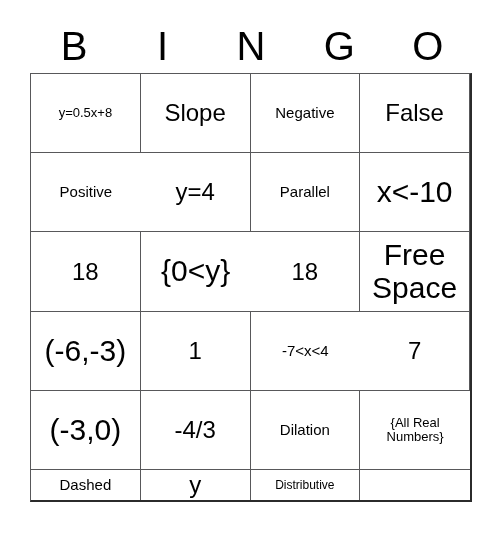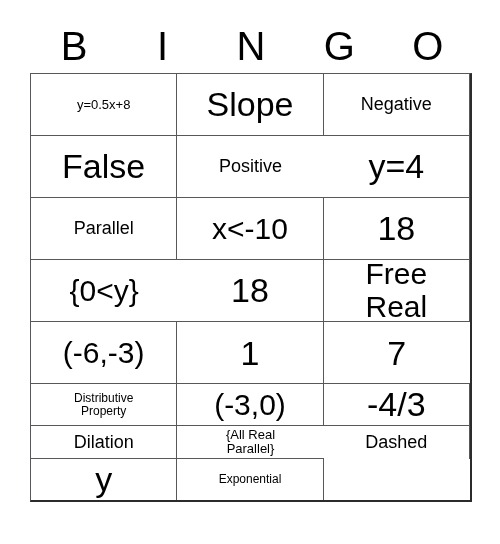--- a/index.html
+++ b/index.html
@@ -45,21 +45,21 @@
     left: 30px;
     top: 73px;
     width: 442px;
     height: 429px;
     border-top: 1.5px solid #58585a;
     border-left: 1.5px solid #58585a;
     border-right: 2px solid #2b2b2b;
     border-bottom: 2px solid #2b2b2b;
     box-sizing: border-box;
     display: grid;
-    grid-template-columns: repeat(3, 1fr);
+    grid-template-columns: repeat(4, 1fr);
     grid-template-rows: repeat(5, 1fr);
     background: #ffffff;
   }
   .cell {
     box-sizing: border-box;
     border-right: 1.5px solid #58585a;
     border-bottom: 1.5px solid #58585a;
     display: flex;
     align-items: center;
     justify-content: center;
@@ -75,23 +75,23 @@
     border-bottom: none;
     text-align: center;
   }
   .cell-text {
     display: block;
     width: 100%;
     line-height: 1.08;
     white-space: pre-line;
     word-break: normal;
   }
-  .sz-xl  { font-size: 34px; }
+  .sz-xl  { font-size: 24px; }
   .sz-lg  { font-size: 30px; }
-  .sz-md  { font-size: 18px; }
+  .sz-md  { font-size: 15px; }
   .sz-sm  { font-size: 13px; }
   .sz-xs  { font-size: 12px; }
 </style>
 </head>
 <body>
 
 <div class="card">
 
   <div class="header-row">
     <div class="header-cell">B</div>
@@ -132,54 +132,53 @@
       </div>
     <div class="cell">
         <span class="cell-text sz-lg">{0&lt;y}</span>
       </div>
 
     <div class="cell">
         <span class="cell-text sz-xl">18</span>
       </div>
     <div class="cell">
         <span class="cell-text sz-lg">Free
-Real</span>
+Space</span>
       </div>
     <div class="cell">
         <span class="cell-text sz-lg">(-6,-3)</span>
       </div>
     <div class="cell">
         <span class="cell-text sz-xl">1</span>
       </div>
 
     <div class="cell">
-        <span class="cell-text sz-xl">7</span>
+        <span class="cell-text sz-md">-7&lt;x&lt;4</span>
       </div>
     <div class="cell">
-        <span class="cell-text sz-xs">Distributive
-Property</span>
+        <span class="cell-text sz-xl">7</span>
       </div>
     <div class="cell">
         <span class="cell-text sz-lg">(-3,0)</span>
       </div>
     <div class="cell">
         <span class="cell-text sz-xl">-4/3</span>
       </div>
 
     <div class="cell">
         <span class="cell-text sz-md">Dilation</span>
       </div>
     <div class="cell">
         <span class="cell-text sz-sm">{All Real
-Parallel}</span>
+Numbers}</span>
       </div>
     <div class="cell">
         <span class="cell-text sz-md">Dashed</span>
       </div>
     <div class="cell">
         <span class="cell-text sz-xl">y</span>
       </div>
     <div class="cell">
-        <span class="cell-text sz-xs">Exponential</span>
+        <span class="cell-text sz-xs">Distributive</span>
       </div>
   </div>
 
 </div>
 
 </body></html>

